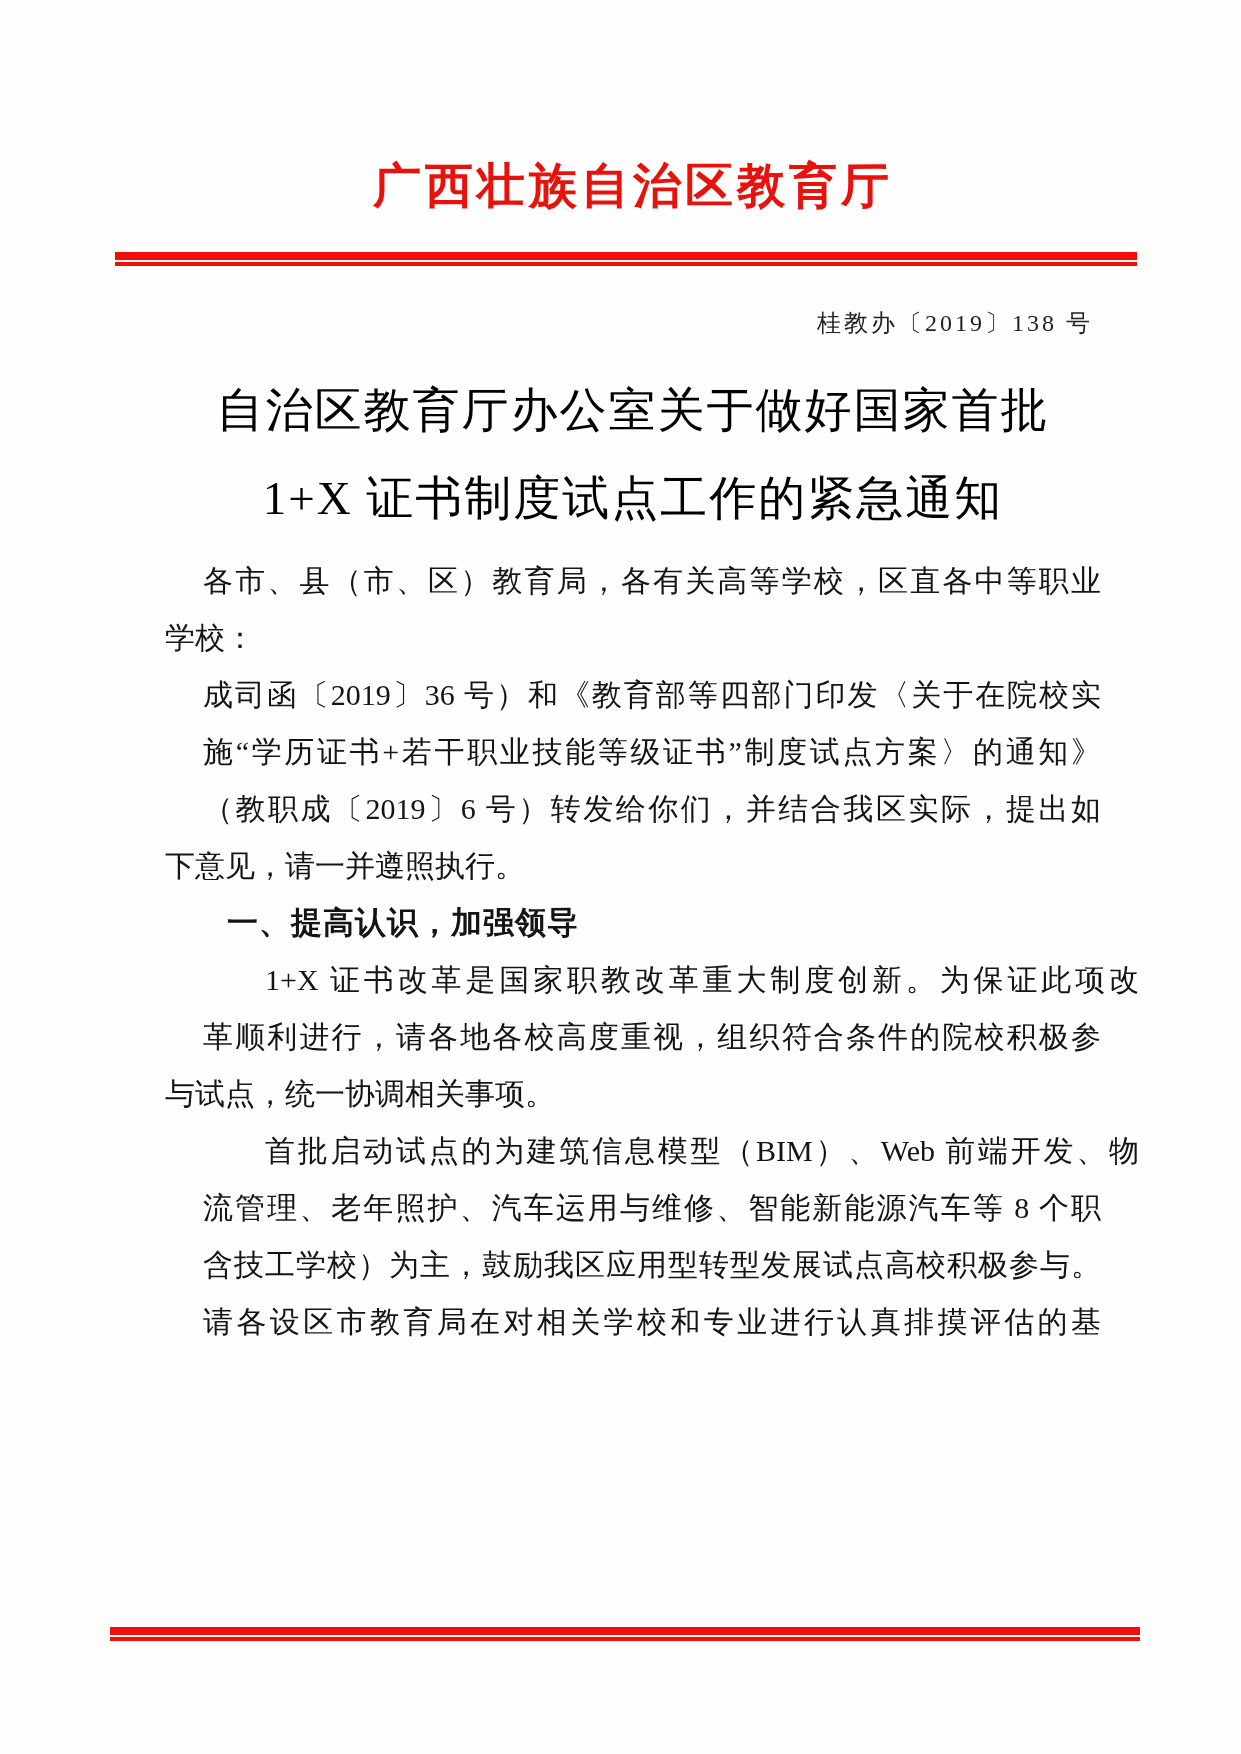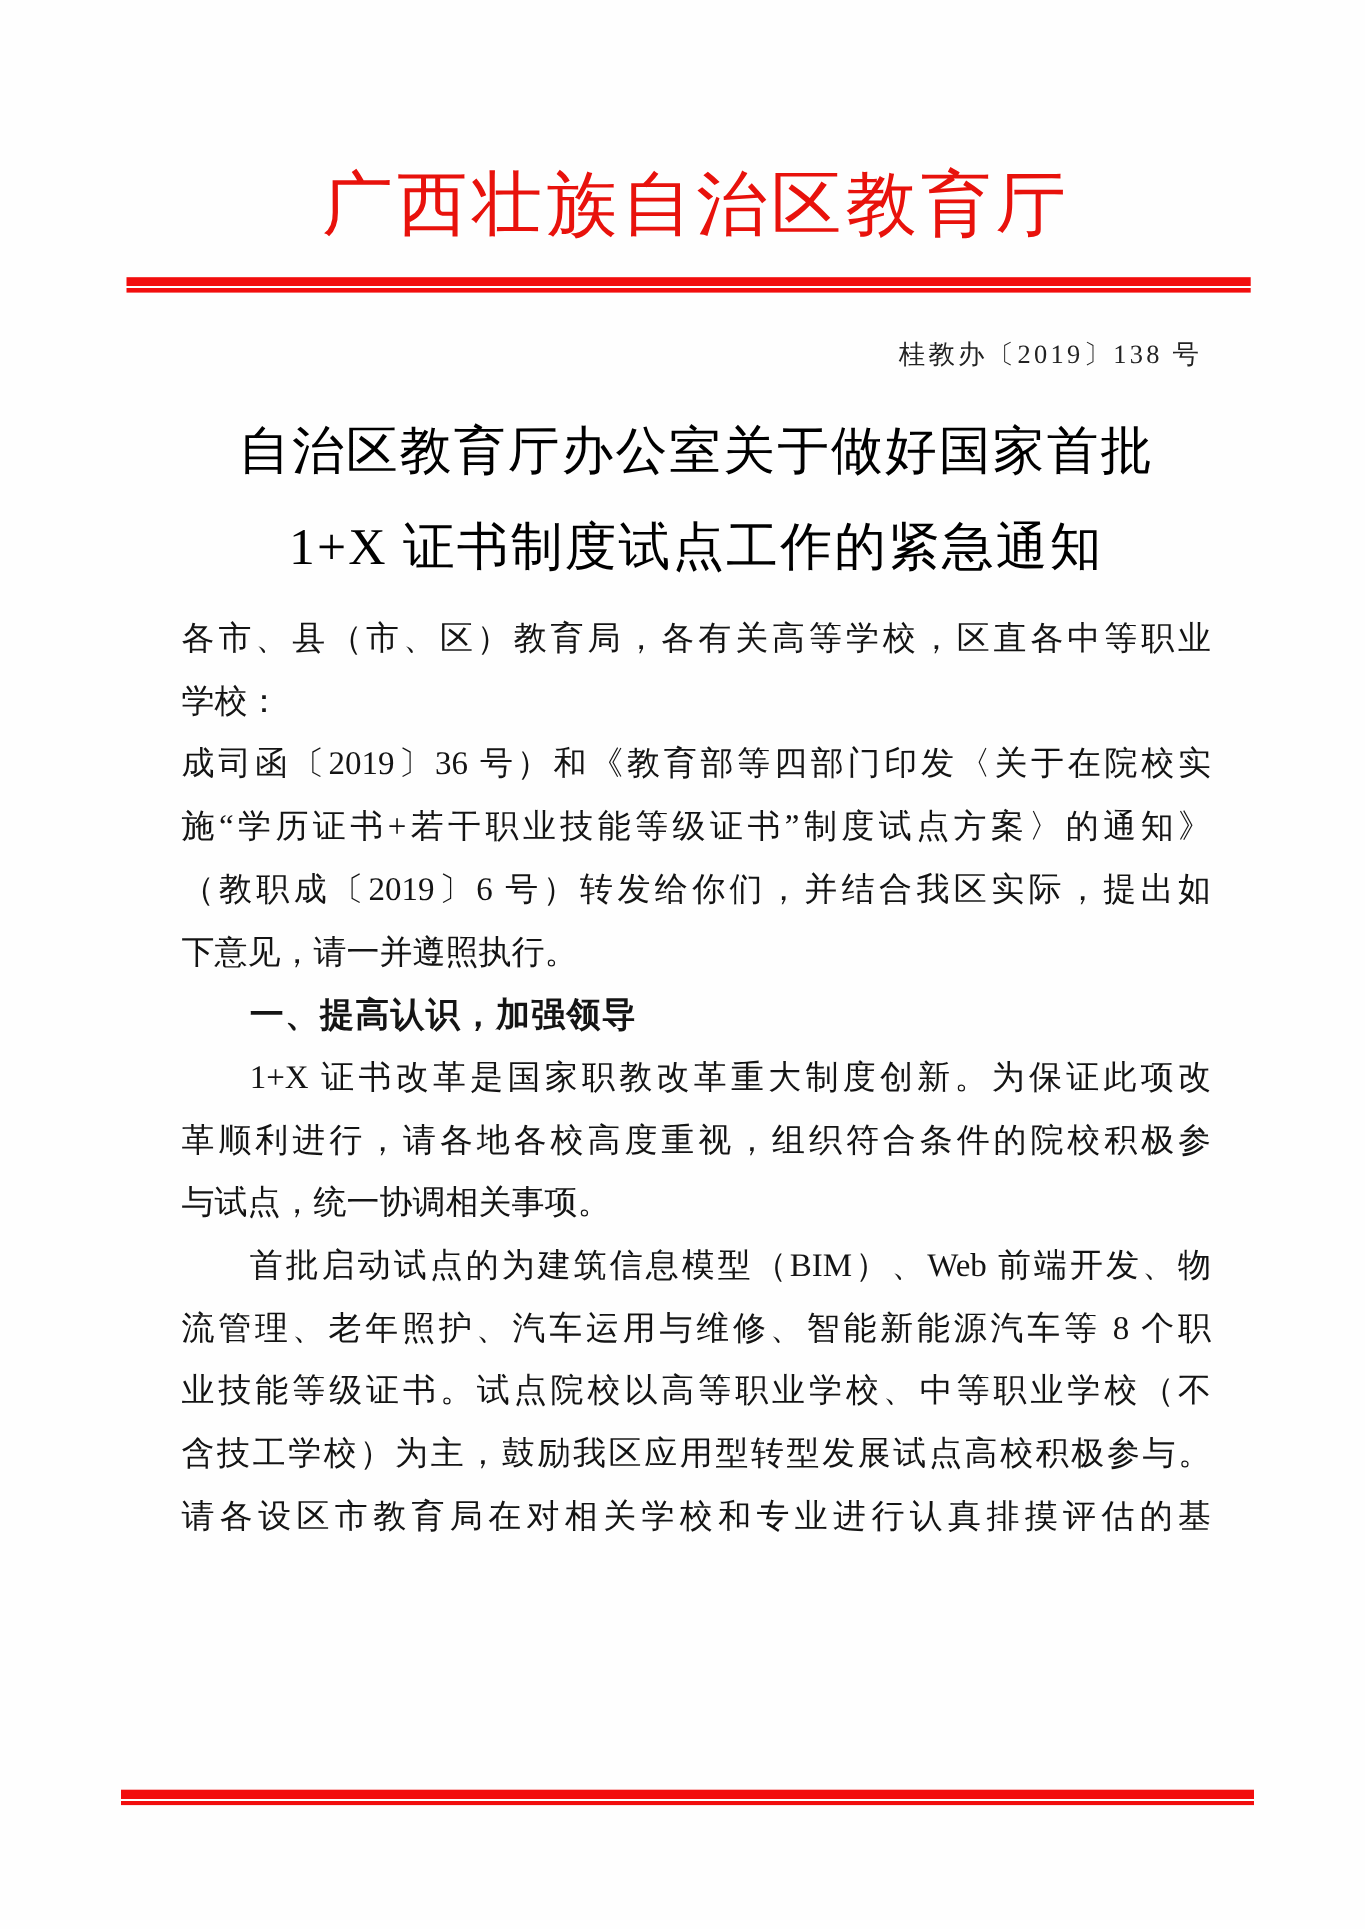--- a/index.html
+++ b/index.html
@@ -12,22 +12,22 @@
   }
   .page {
     position: absolute; inset: 0;
     background: #fefefe;
   }
   
   .agency-name {
     position: absolute;
     top: 136px; left: 165px; width: 936px;
     text-align: center;
-    font-size: 64px; line-height: 100px;
-    font-weight: 400;
+    font-size: 48px; line-height: 100px;
+    font-weight: 700;
     color: #e8120c;
     letter-spacing: 4px;
     white-space: nowrap;
   }
   
   .rule {
     position: absolute;
     background: linear-gradient(to bottom,
       #f20d0d 0%, #f20d0d 58%,
       #ffffff 58%, #ffffff 73%,
@@ -65,20 +65,21 @@
   .line {
     height: 57px; line-height: 57px;
     white-space: nowrap;
     overflow: visible;
   }
   .line.justify {
     white-space: normal;
     text-align: justify;
     text-align-last: justify;
     text-justify: inter-character;
+    margin-left: 38px;
   }
   .line.indent { padding-left: 62px; }
   .line.indent.justify { width: 874px; }
   .line.heading {
     font-family: "Liberation Sans", "DejaVu Sans", sans-serif;
     font-weight: 700;
     font-size: 31px;
     letter-spacing: 1px;
   }
 </style>
@@ -104,20 +105,19 @@
     <div class="line justify">成司函〔2019〕36 号）和《教育部等四部门印发〈关于在院校实</div>
     <div class="line justify">施“学历证书+若干职业技能等级证书”制度试点方案〉的通知》</div>
     <div class="line justify">（教职成〔2019〕6 号）转发给你们，并结合我区实际，提出如</div>
     <div class="line">下意见，请一并遵照执行。</div>
     <div class="line heading indent">一、提高认识，加强领导</div>
     <div class="line indent justify">1+X 证书改革是国家职教改革重大制度创新。为保证此项改</div>
     <div class="line justify">革顺利进行，请各地各校高度重视，组织符合条件的院校积极参</div>
     <div class="line">与试点，统一协调相关事项。</div>
     <div class="line indent justify">首批启动试点的为建筑信息模型（BIM）、Web 前端开发、物</div>
     <div class="line justify">流管理、老年照护、汽车运用与维修、智能新能源汽车等 8 个职</div>
-    <div class="line justify">业技能等级证书。试点院校以高等职业学校、中等职业学校（不</div>
     <div class="line justify">含技工学校）为主，鼓励我区应用型转型发展试点高校积极参与。</div>
     <div class="line justify">请各设区市教育局在对相关学校和专业进行认真排摸评估的基</div>
   </div>
 
   <div class="rule rule-bottom"></div>
 
 </div>
 
 </body></html>

